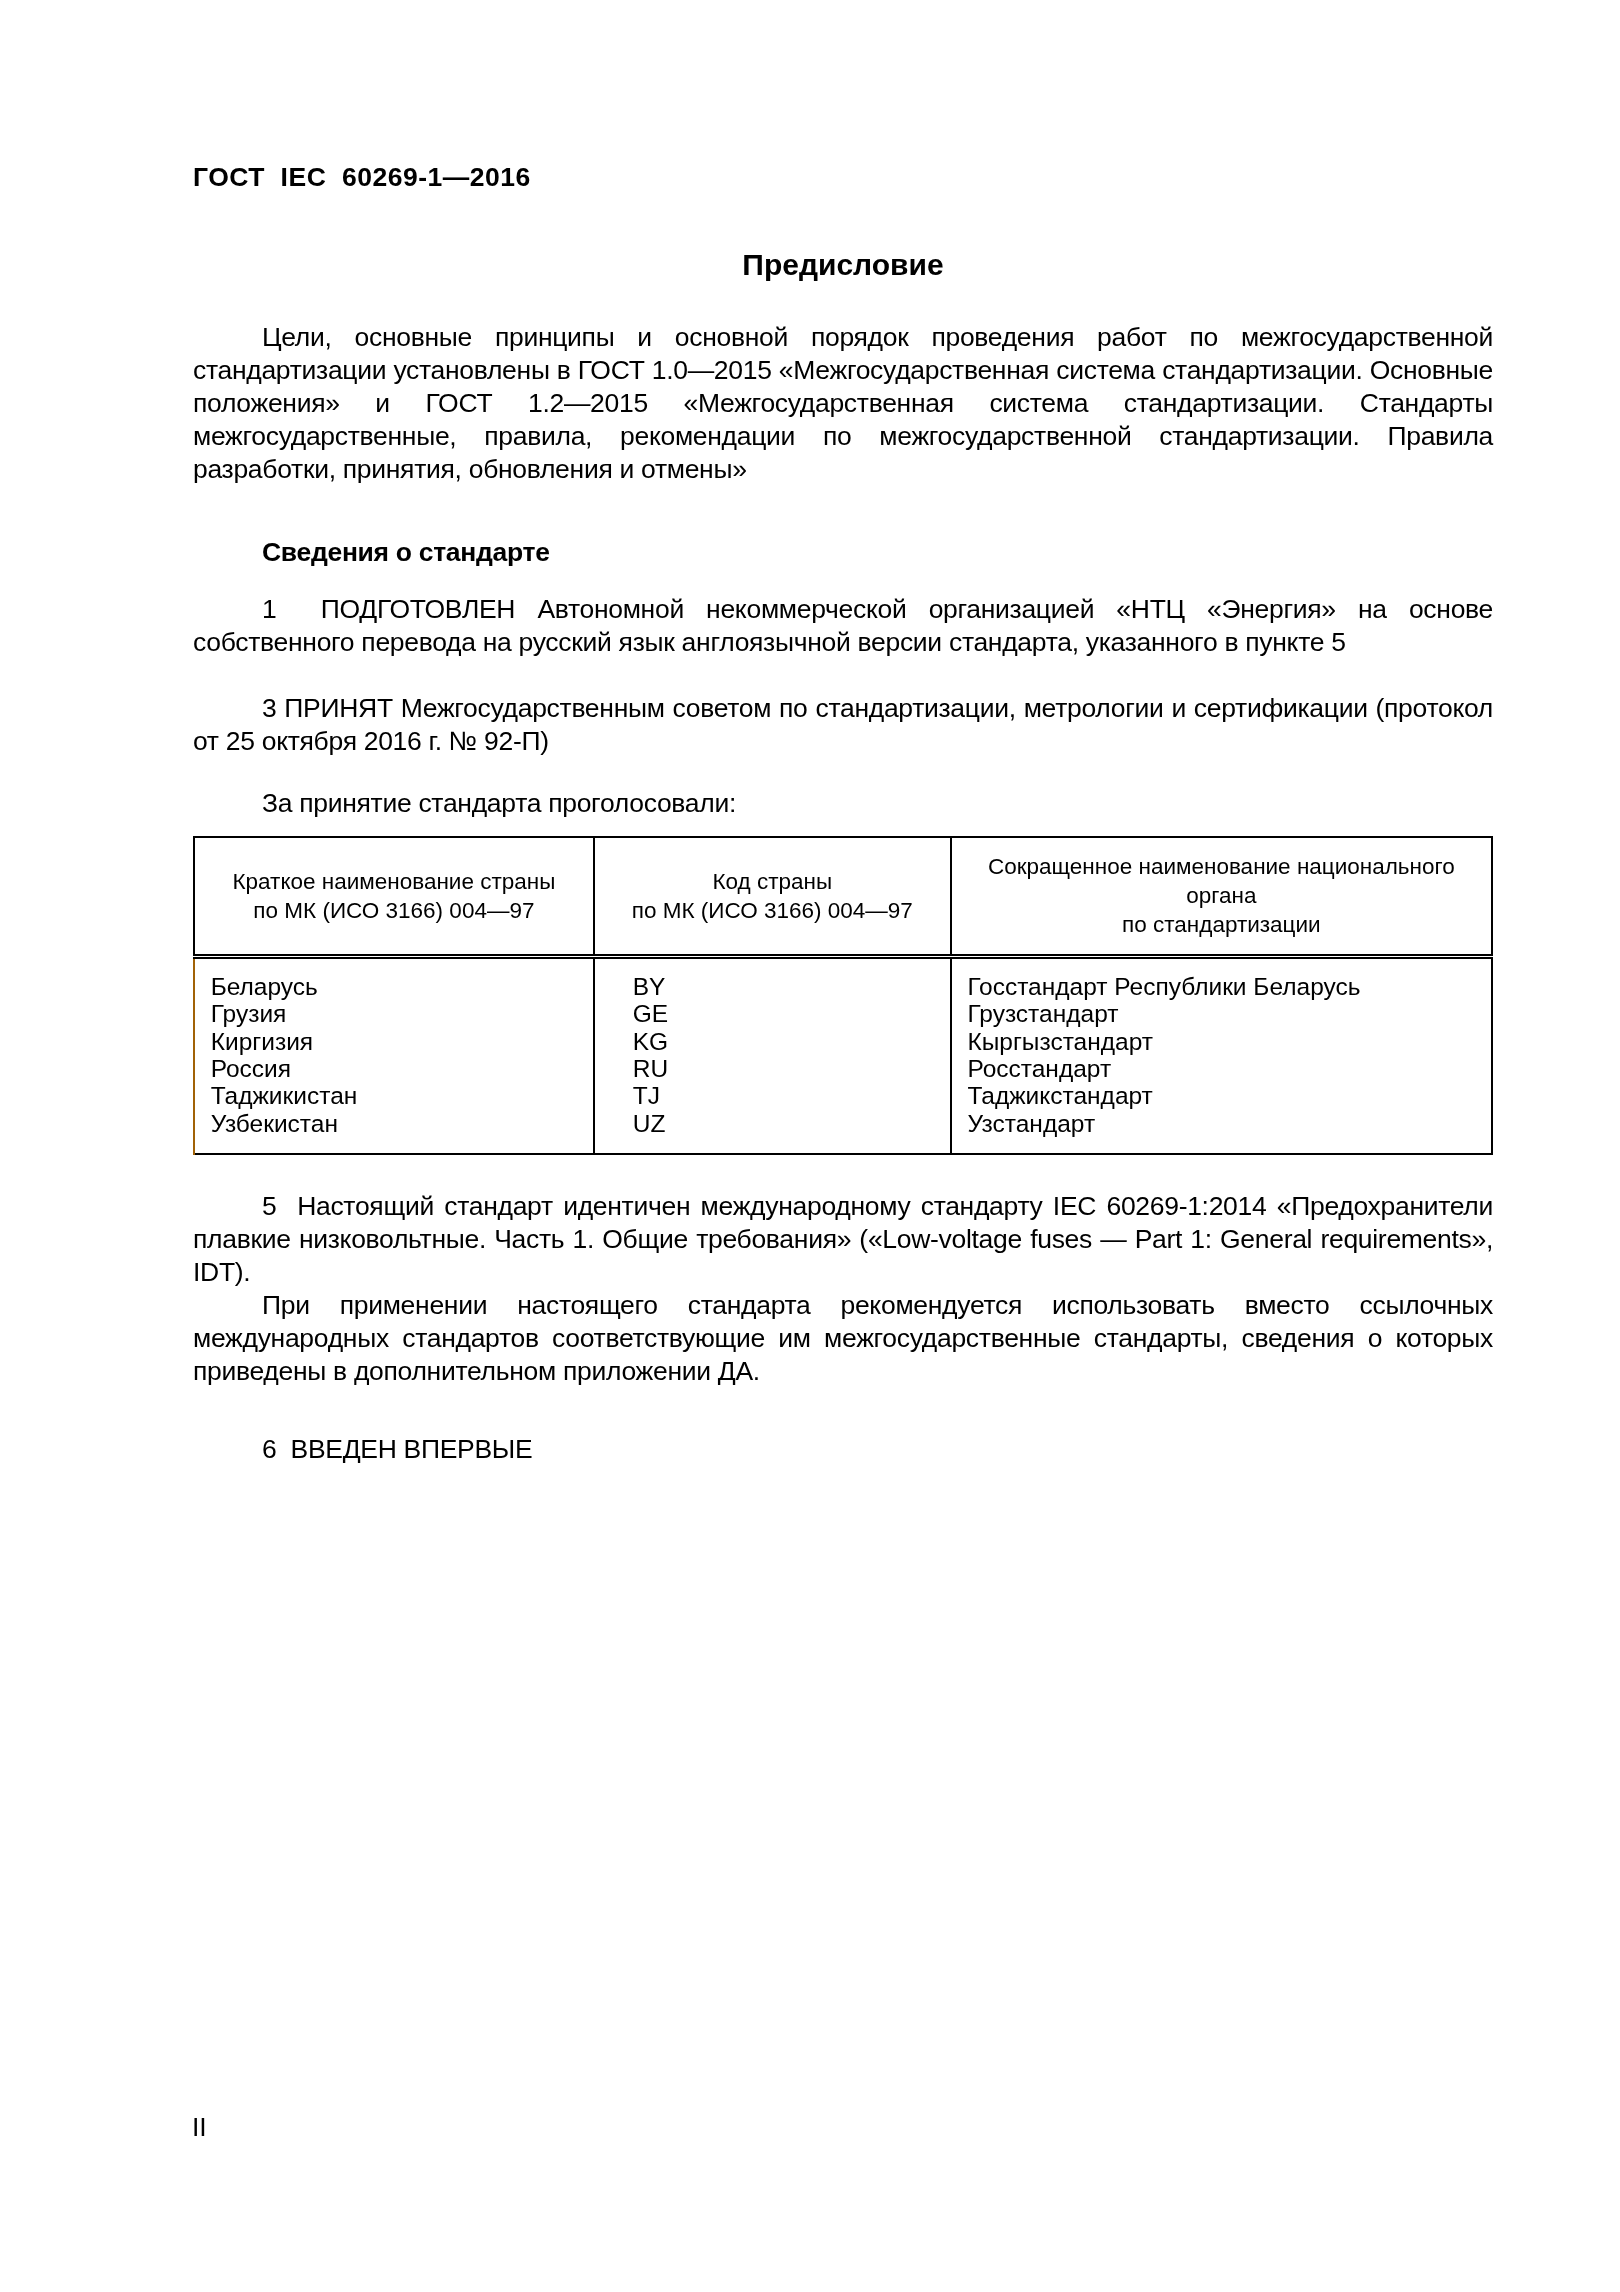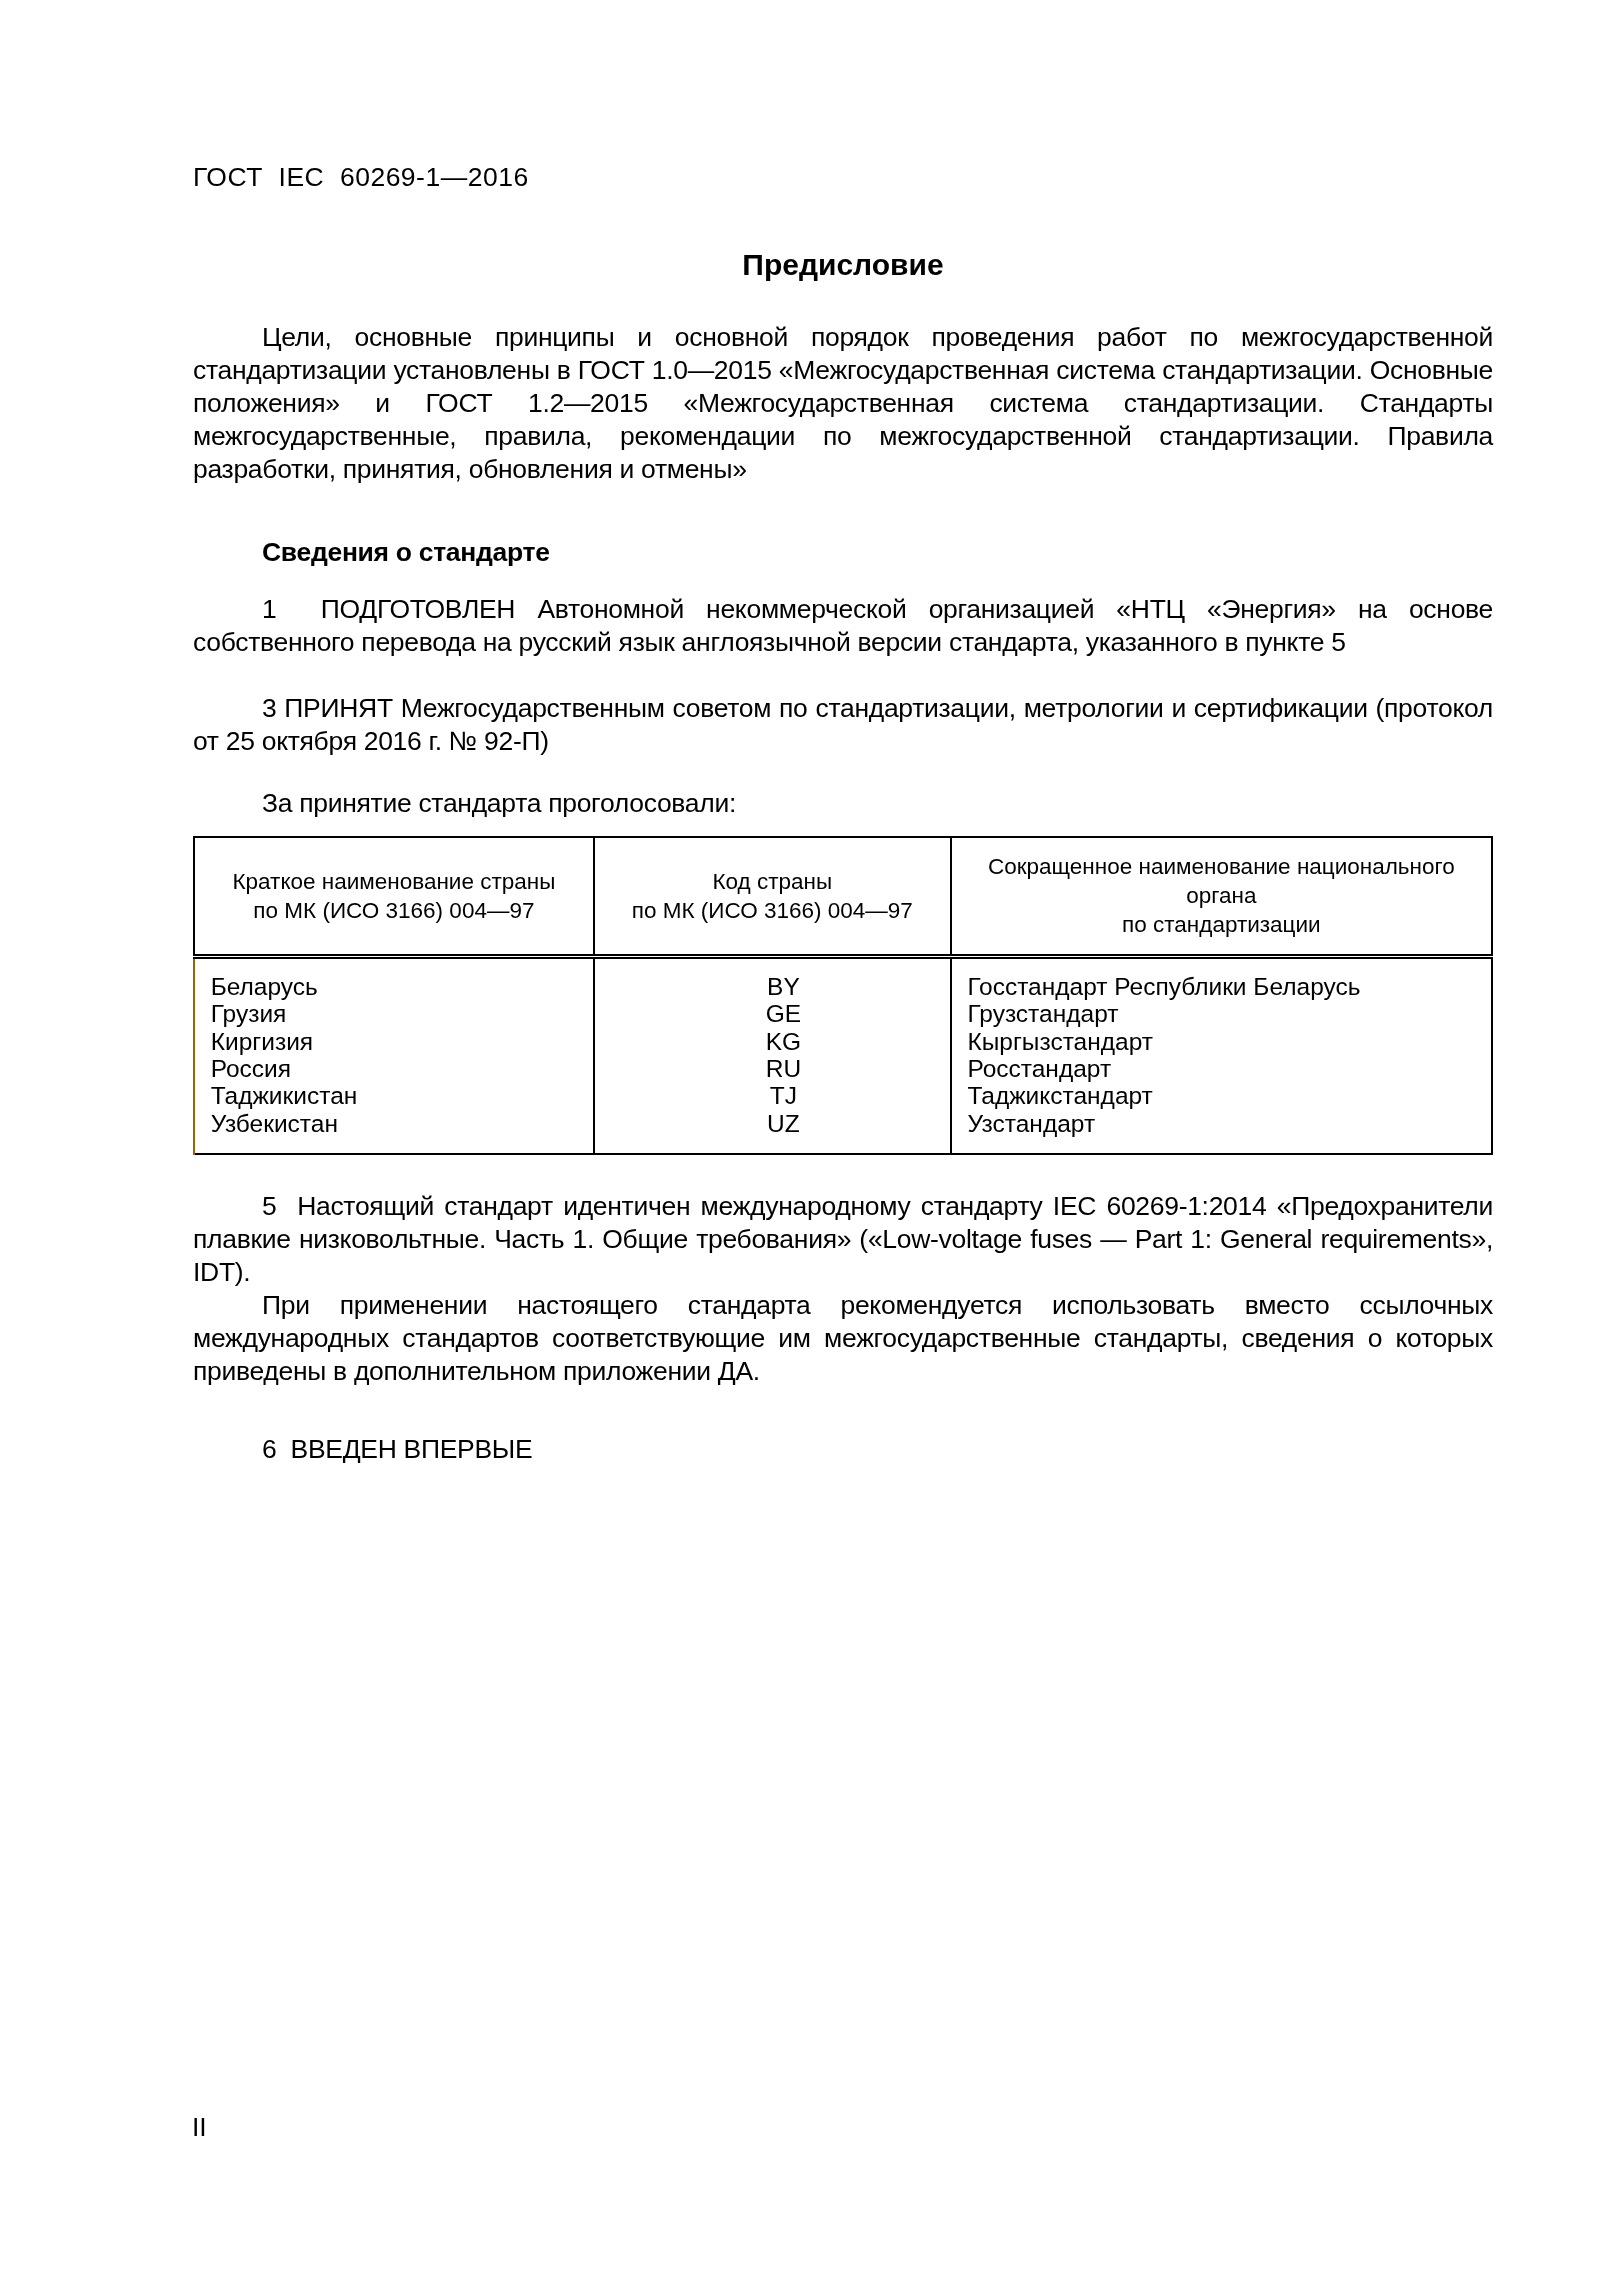--- a/index.html
+++ b/index.html
@@ -8,21 +8,21 @@
     width: 1620px;
     height: 2293px;
     background: #ffffff;
     color: #000000;
     font-family: "Liberation Sans", sans-serif;
     box-sizing: border-box;
     padding: 162px 127px 0 193px;
     overflow: hidden;
   }
   .doc-header {
-    font-weight: normal;
+    font-weight: bold;
     font-size: 26.5px;
     letter-spacing: 0.5px;
     word-spacing: 7.8px;
     margin-left: 0;
   }
   .doc-title {
     margin: 55px 0 0 0;
     text-align: center;
     font-weight: bold;
     font-size: 30px;
@@ -71,21 +71,21 @@
     border-bottom: 5.9px double #000;
   }
   .vote-table tbody td {
     font-size: 24.5px;
     line-height: 27.4px;
     padding: 0 15.7px;
     border-left: 2px solid #a16207;
     border-right: 2px solid #000;
     vertical-align: top;
   }
-  .vote-table tbody td.cell-code { text-align: center; padding-left: 38px; }
+  .vote-table tbody td.cell-code { text-align: left; padding-left: 38px; }
   .vote-table tbody tr:first-child td { padding-top: 13.7px; }
   .vote-table tbody tr:last-child td { padding-bottom: 15.7px; }
 
   .page-number {
     position: absolute;
     left: 192px;
     top: 2080px;
     font-size: 26.5px;
     margin-top: 32px;
   }

